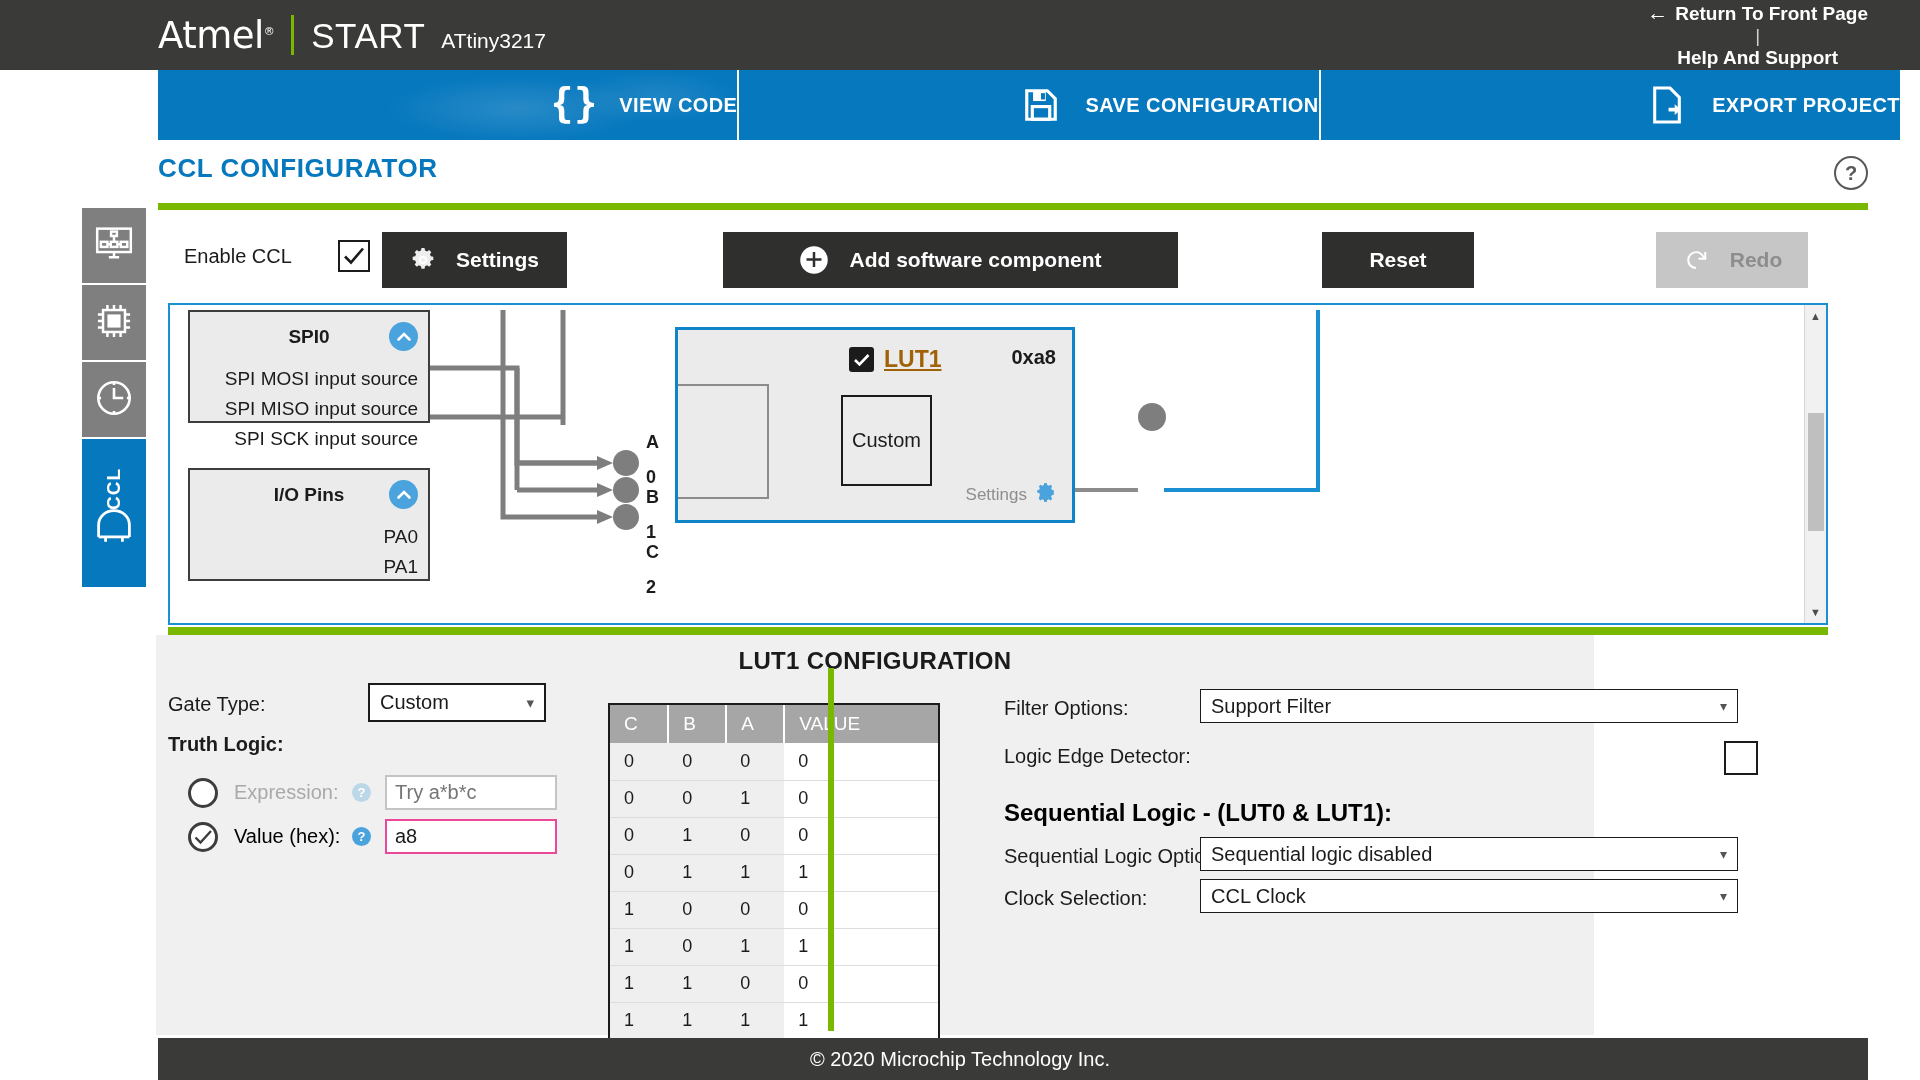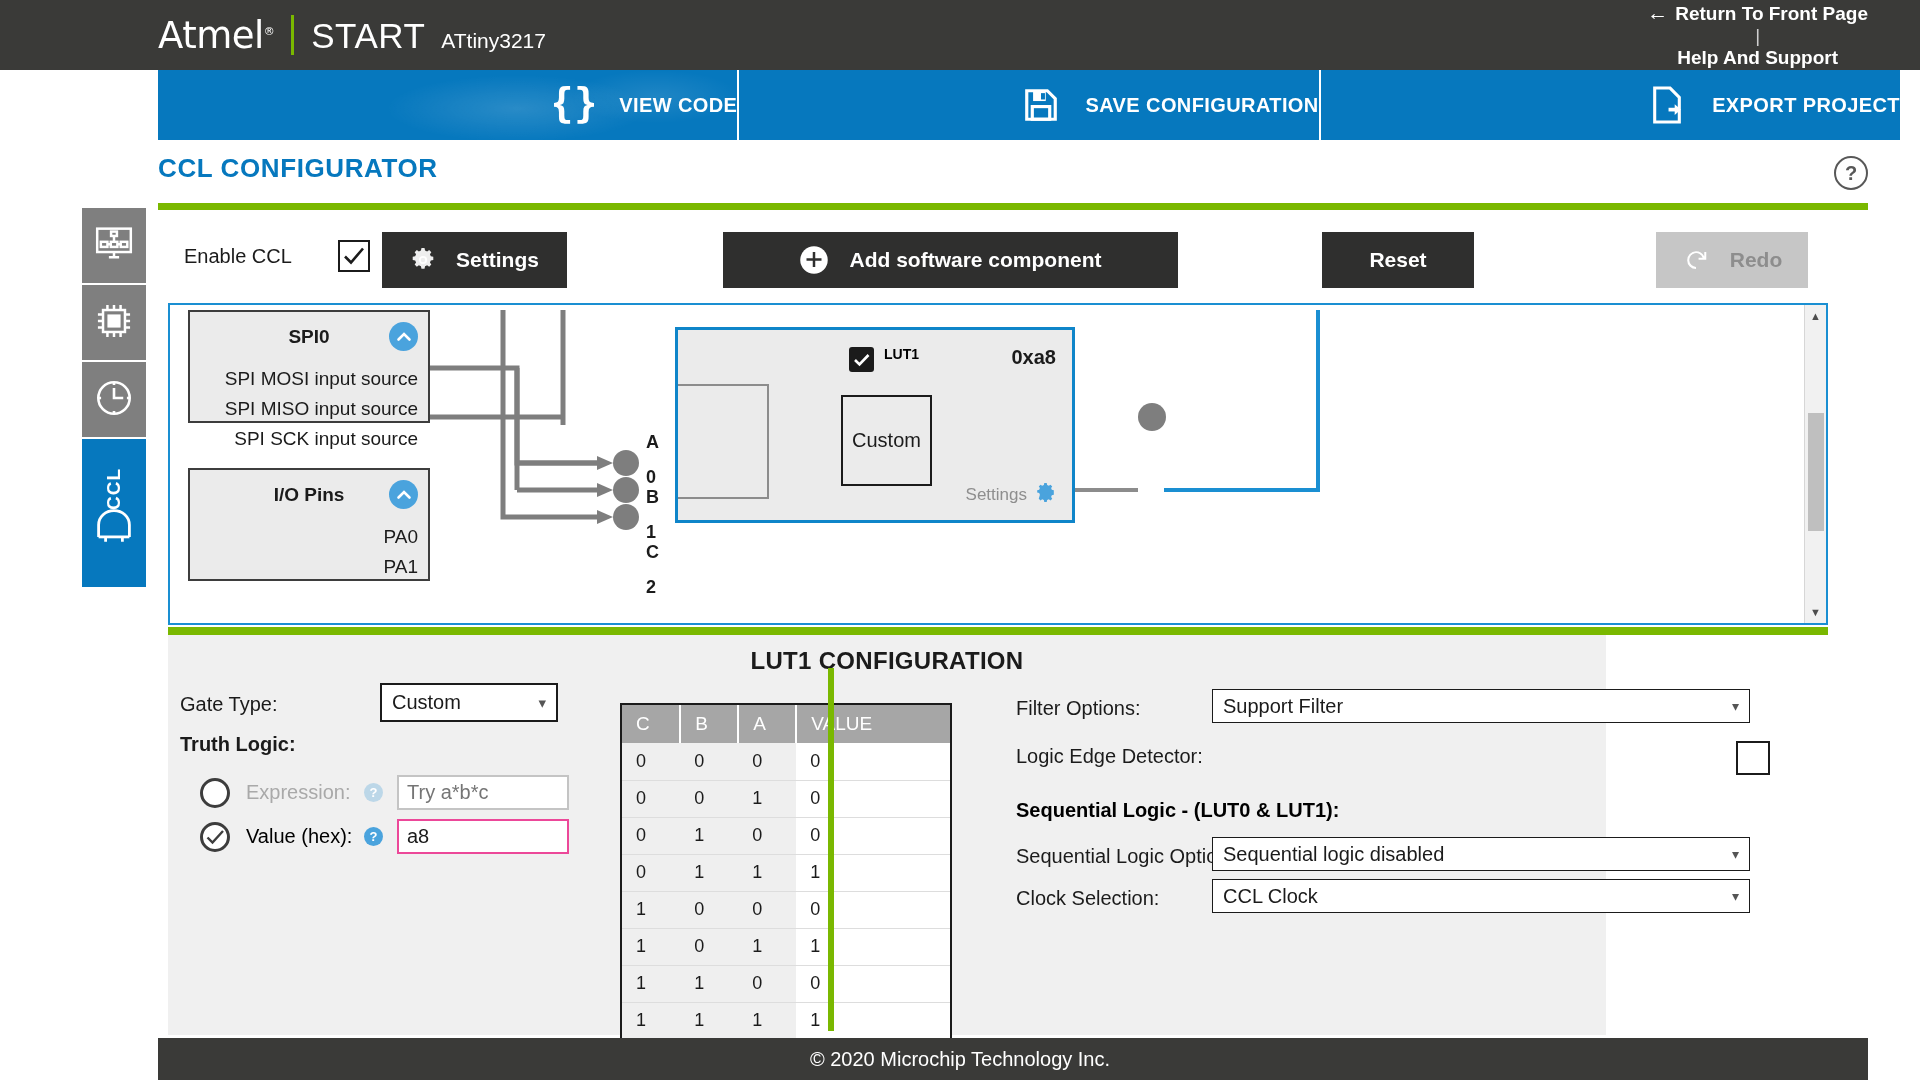--- a/index.html
+++ b/index.html
@@ -173,21 +173,21 @@
     position: absolute; left: 505px; top: 22px; width: 400px; height: 196px;
     background: #ebebeb; border: 3px solid #0f85c9;
   }
   #lut-chk {
     position: absolute; left: 171px; top: 17px; width: 25px; height: 25px;
     background: #1b1b1b; cursor: pointer;
     display: flex; align-items: center; justify-content: center; border-radius: 3px;
   }
   #lut-name {
     position: absolute; left: 206px; top: 16px;
-    font-size: 14px; font-weight: bold; color: #000000;
+    font-size: 23px; font-weight: bold; color: #a16207; text-decoration: underline;
   }
   #lut-hex {
     position: absolute; right: 16px; top: 16px;
     font-size: 20px; font-weight: bold; color: #1b1b1b;
   }
   #lut-gate-outline {
     position: absolute; left: 0px; top: 54px; width: 91px; height: 115px;
     border: 2px solid #8c8c8c; border-left: none; background: transparent;
   }
   #lut-custom {
@@ -236,21 +236,21 @@
   }
   #cv-scroll .arr.bot { position: absolute; bottom: 0; width: 100%; }
 
   #green-rule2 {
     position: absolute; left: 168px; top: 627px; width: 1660px; height: 8px;
     background: #7ab800;
   }
 
   
   #cfg-panel {
-    position: absolute; left: 168px; top: 635px; width: 1438px; height: 400px;
+    position: absolute; left: 156px; top: 635px; width: 1438px; height: 400px;
     background: #f0f0f0;
   }
   #cfg-title {
     position: absolute; left: 0; top: 12px; width: 100%;
     text-align: center; font-size: 24px; font-weight: bold; color: #1b1b1b;
     letter-spacing: 0.3px;
   }
 
   
   #cfg-left { position: absolute; left: 12px; top: 58px; width: 420px; }
@@ -320,21 +320,21 @@
     position: absolute; left: 196px; width: 538px; height: 34px;
     background: #ffffff; border: 1px solid #1b1b1b;
     display: flex; align-items: center; padding: 0 10px;
     font-size: 20px; color: #1b1b1b; cursor: pointer;
   }
   .r-sel .chev { margin-left: auto; color: #555; font-size: 14px; }
   #edge-box {
     position: absolute; left: 720px; top: 0px; width: 34px; height: 34px;
     background: #ffffff; border: 2px solid #1b1b1b; cursor: pointer;
   }
-  #seq-head { position: absolute; left: 0; font-size: 20px; font-weight: bold; }
+  #seq-head { position: absolute; left: 0; font-size: 24px; font-weight: bold; }
 
   
   #footer {
     position: absolute; left: 0; bottom: 0; width: 1920px; height: 42px;
     background: #3a3a38; color: #ffffff;
     display: flex; align-items: center; justify-content: center;
     font-size: 20px;
   }
   #foot-pad-l { position: absolute; left: 0; bottom: 0; width: 158px; height: 42px; background: #ffffff; }
   #foot-pad-r { position: absolute; right: 0; bottom: 0; width: 52px; height: 42px; background: #ffffff; }

